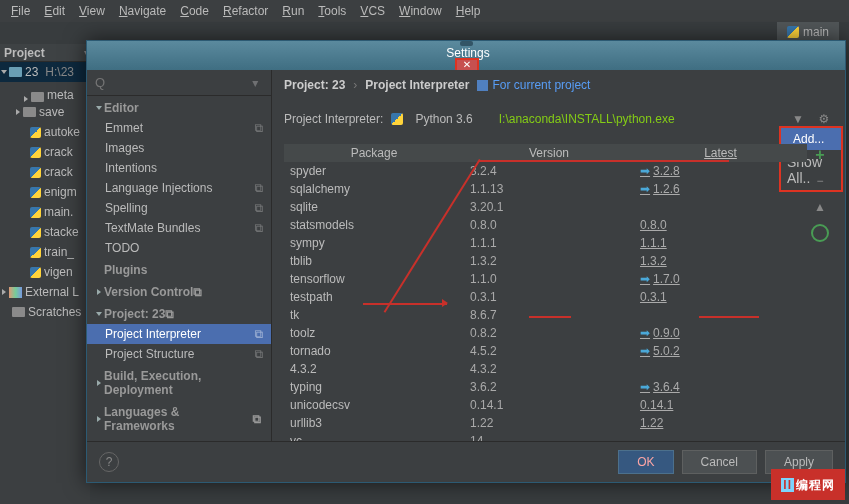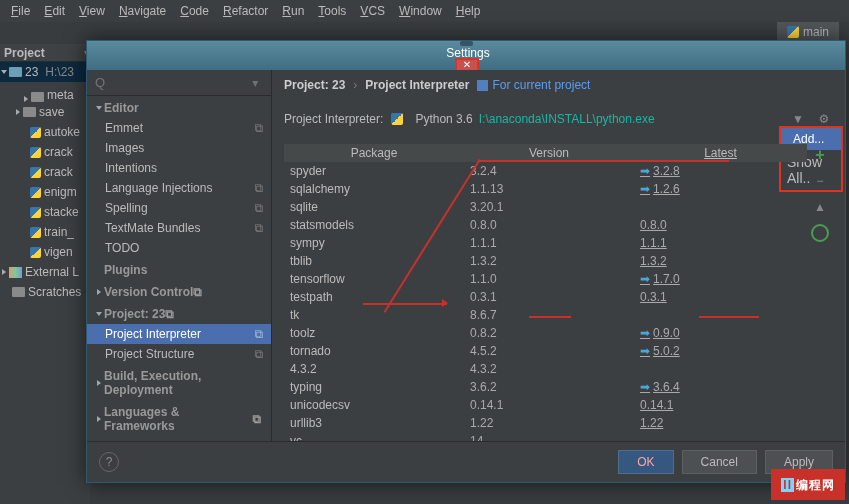--- a/index.html
+++ b/index.html
@@ -47,21 +47,21 @@
   
   .main { flex:1; display:flex; flex-direction:column; background:#3c3f41; }
   .crumb { padding:8px 12px; color:#ccc; display:flex; align-items:center; gap:8px; }
   .crumb .sep { color:#777; }
   .crumb a { color:#589df6; text-decoration:none; display:flex;align-items:center;gap:4px;}
   .crumb .cp-ico { width:11px;height:11px;background:#589df6;opacity:.7;display:inline-block; }
   
   .interp-row { padding:6px 12px; display:flex; align-items:center; gap:8px; margin-top:4px; }
   .interp-row label { color:#bbb; }
   .interp-val { flex:1; display:flex; align-items:center; gap:6px; color:#bbb; padding:2px 4px; }
-  .interp-val .path { color:#14b8a6; }
+  .interp-val .path { color:#84cc16;margin-left:20px; }
   .dd { width:18px;height:18px; color:#888; text-align:center; line-height:18px; }
   .addbox { position:absolute; right:2px; top:85px; display:flex; flex-direction:column; border:2px solid #d32; }
   .addbtn { background:#4b6eaf; color:#fff; padding:4px 12px; width:60px; }
   .showall { background:#3c3f41; color:#bbb; padding:4px 6px; width:60px; font-size:14px; }
   
   .tbl-wrap { margin:10px 12px 0 12px; flex:1; position:relative; display:flex; }
   .tbl { flex:1; overflow:hidden; }
   .thead { display:flex; background:#45494a; color:#bbb; }
   .th,.td { padding:2px 6px; }
   .th:nth-child(1),.td:nth-child(1){ width:180px; }
@@ -144,20 +144,24 @@
       <div class="tree-row" style="padding-left: 30px;">
         <span class="pyf"></span>
         <span>crack</span>
       </div>
       <div class="tree-row" style="padding-left: 30px;">
         <span class="pyf"></span>
         <span>enigm</span>
       </div>
       <div class="tree-row" style="padding-left: 30px;">
         <span class="pyf"></span>
+        <span>main.</span>
+      </div>
+      <div class="tree-row" style="padding-left: 30px;">
+        <span class="pyf"></span>
         <span>stacke</span>
       </div>
       <div class="tree-row" style="padding-left: 30px;">
         <span class="pyf"></span>
         <span>train_</span>
       </div>
       <div class="tree-row" style="padding-left: 30px;">
         <span class="pyf"></span>
         <span>vigen</span>
       </div>

